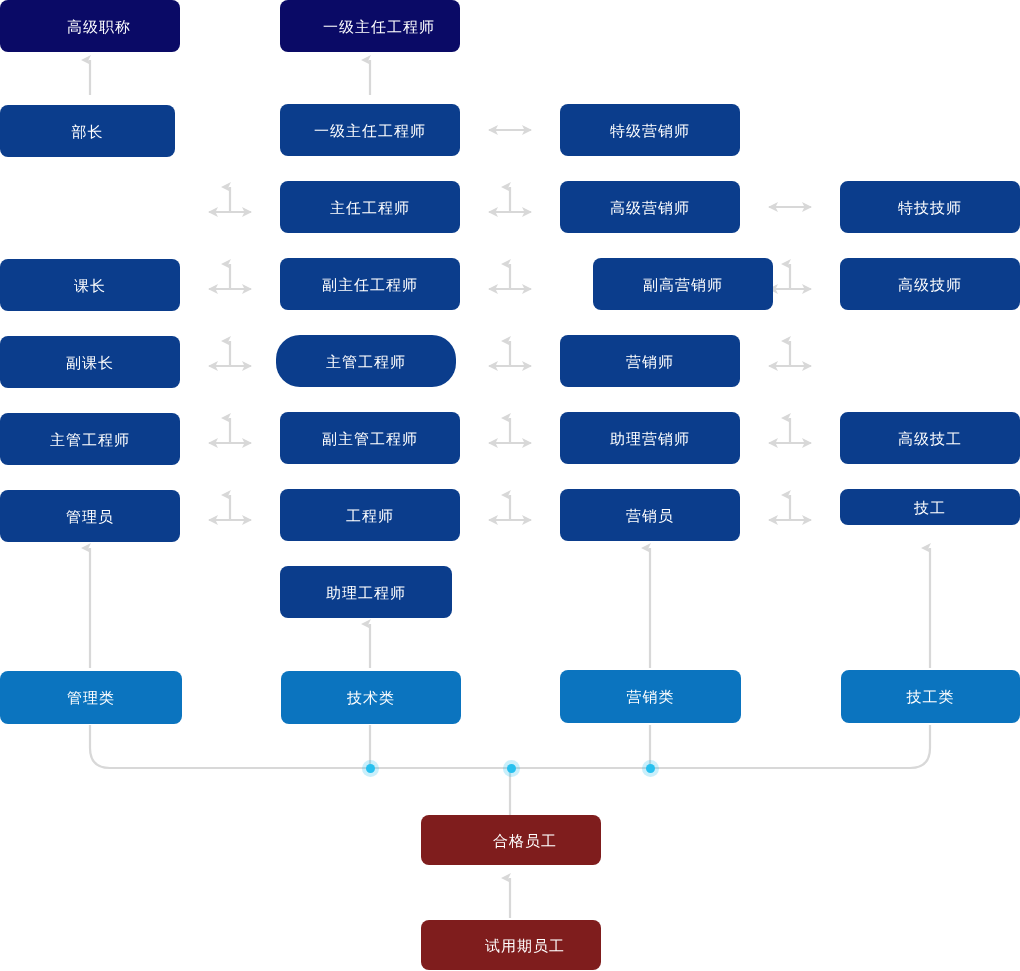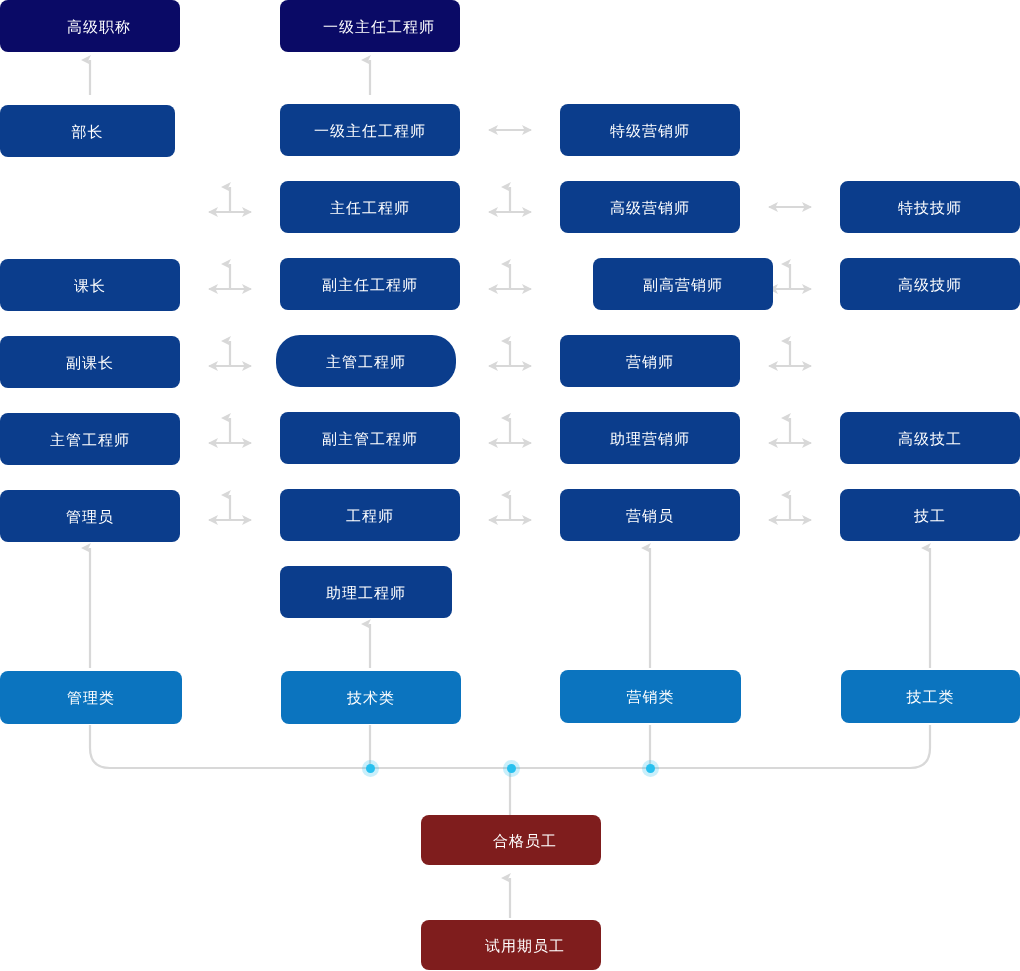--- a/index.html
+++ b/index.html
@@ -159,21 +159,21 @@
   <div class="node rank" style="left:560px; top:104px; width:180px; height:52px;">特级营销师</div>
   <div class="node rank" style="left:560px; top:181px; width:180px; height:52px;">高级营销师</div>
   <div class="node rank" style="left:560px; top:258px; width:180px; height:52px;margin-left:33px;">副高营销师</div>
   <div class="node rank" style="left:560px; top:335px; width:180px; height:52px;">营销师</div>
   <div class="node rank" style="left:560px; top:489px; width:180px; height:52px;">营销员</div>
   <div class="node rank" style="left:560px; top:412px; width:180px; height:52px;">助理营销师</div>
 
   <div class="node rank" style="left:840px; top:181px; width:180px; height:52px;">特技技师</div>
   <div class="node rank" style="left:840px; top:258px; width:180px; height:52px;">高级技师</div>
   <div class="node rank" style="left:840px; top:412px; width:180px; height:52px;">高级技工</div>
-  <div class="node rank" style="left:840px; top:489px; width:180px; height:52px;">技工</div>
+  <div class="node rank" style="left:840px; top:489px; width:180px; height:36px;">技工</div>
 
   <div class="node category" style="left:0px; top:671px; width:182px; height:53px;">管理类</div>
   <div class="node category" style="left:281px; top:671px; width:180px; height:53px;">技术类</div>
   <div class="node category" style="left:560px; top:670px; width:181px; height:53px;">营销类</div>
   <div class="node category" style="left:841px; top:670px; width:179px; height:53px;">技工类</div>
 
   <div class="node base" style="left:421px; top:815px; width:180px; height:50px;">合格员工</div>
   <div class="node base" style="left:421px; top:920px; width:180px; height:50px;">试用期员工</div>
 
 </div>

